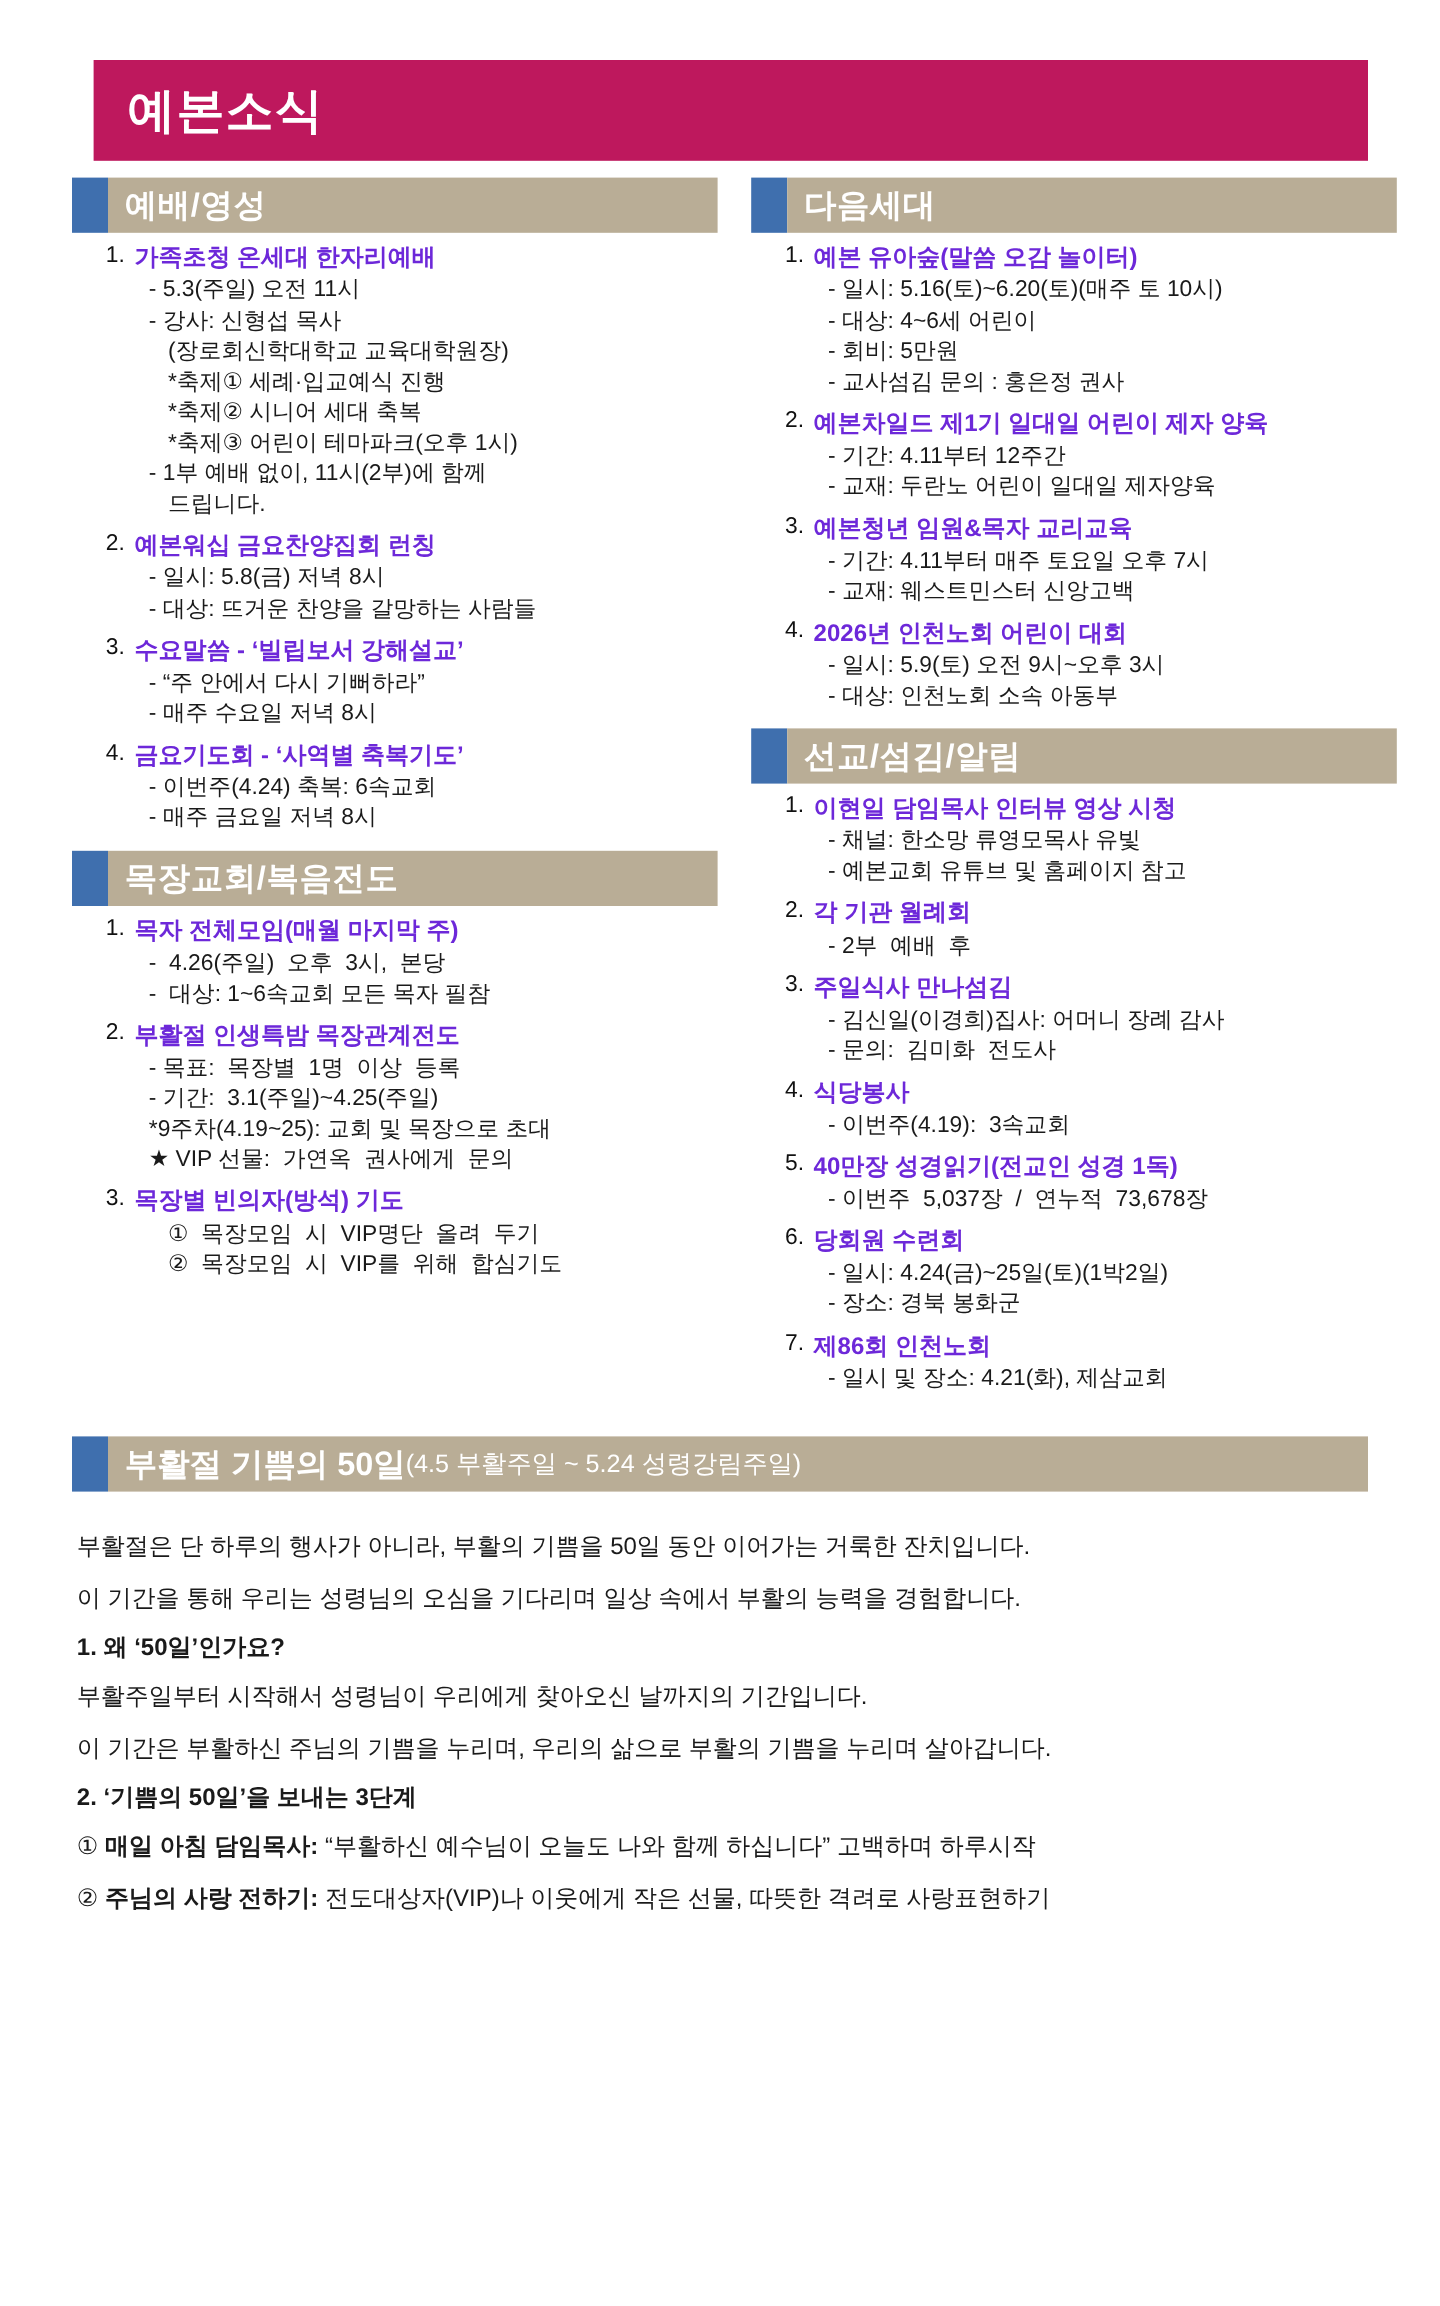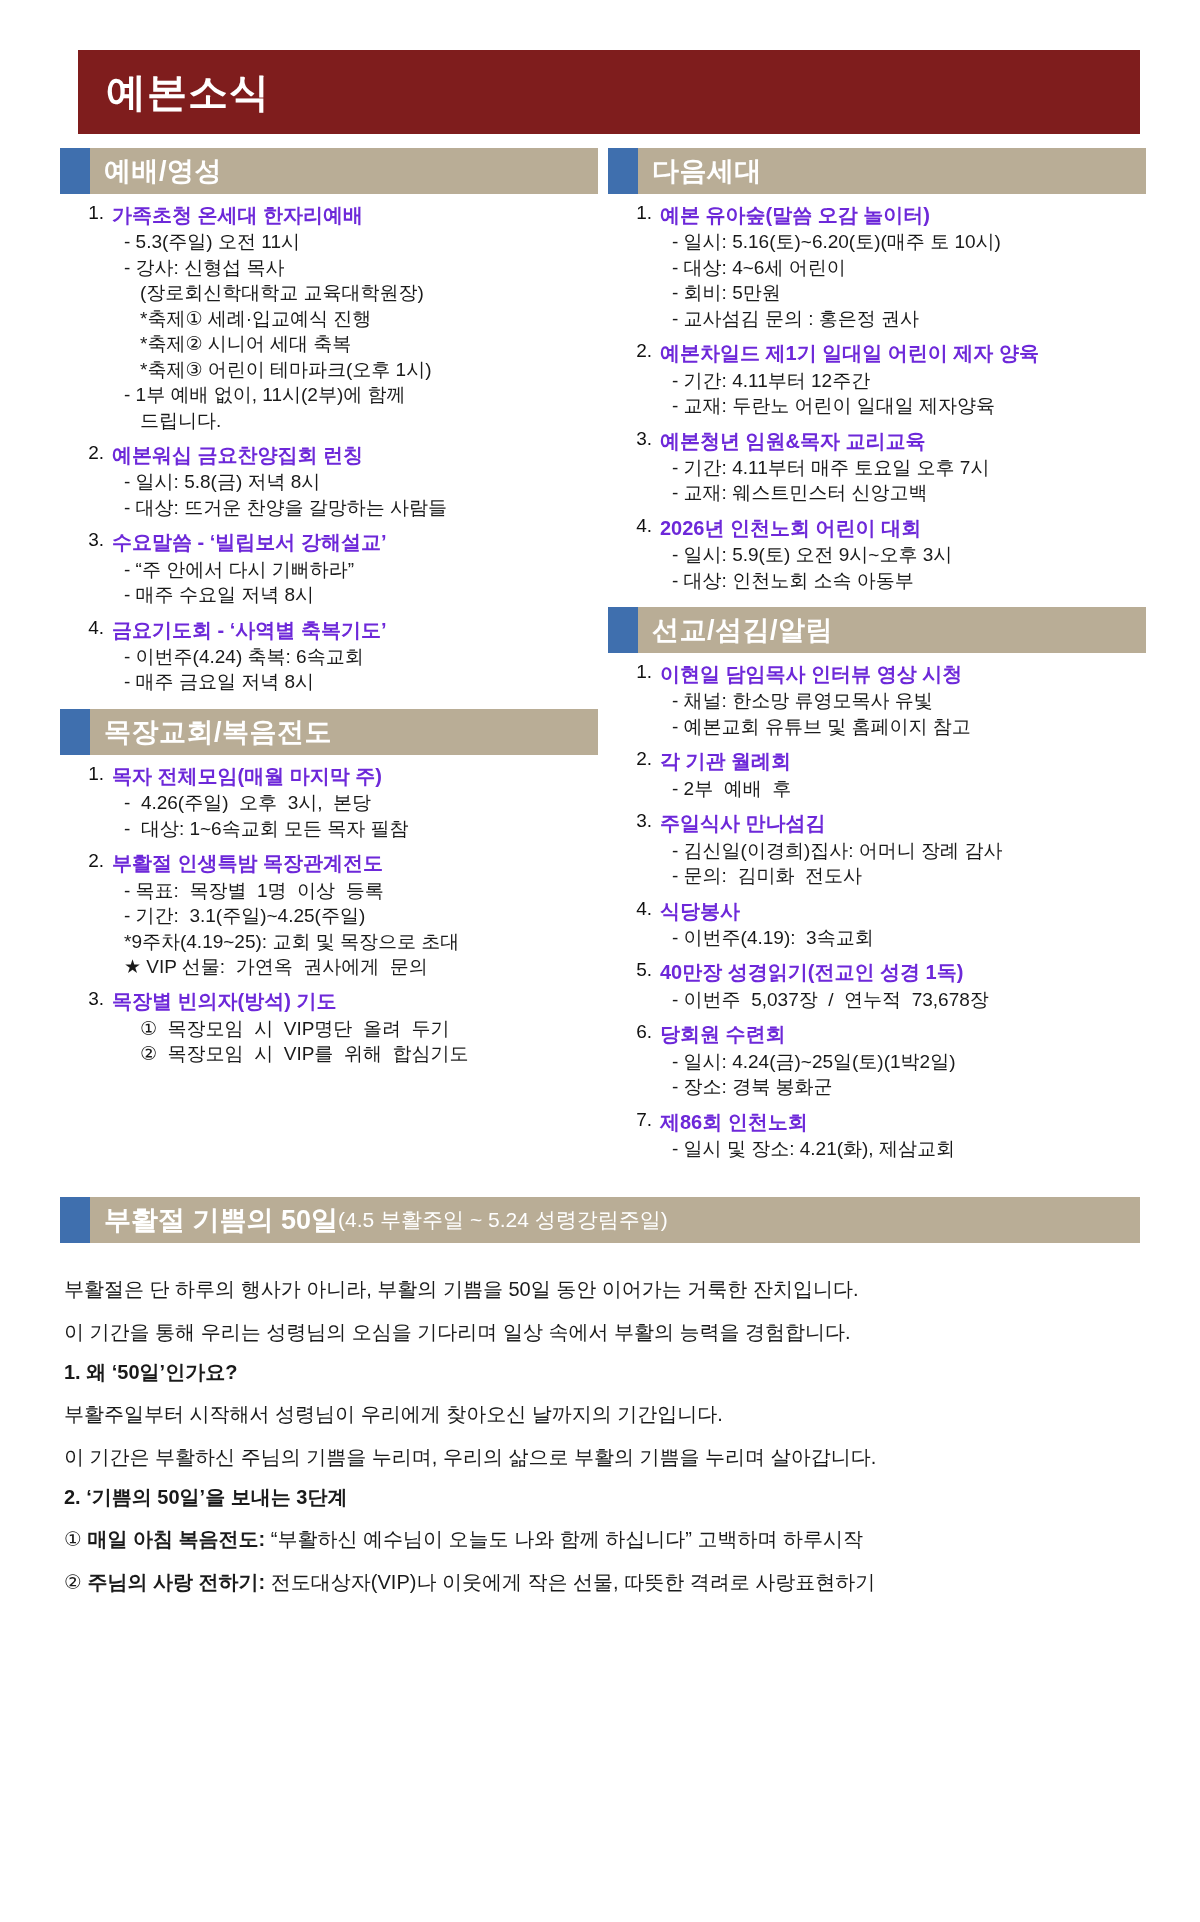--- a/index.html
+++ b/index.html
@@ -17,39 +17,39 @@
   .page {
     position: relative;
     width: 1200px;
     min-height: 1922px;
     box-sizing: border-box;
     padding: 40px 60px 30px 60px;
   }
 
   
   .masthead {
-    background: #7f1d1d;
+    background: #be185d;
     height: 84px;
     margin: 10px 0 0 18px;
     display: flex;
     align-items: center;
     padding-left: 28px;
     box-sizing: border-box;
   }
   .masthead-title {
     font-size: 40px;
     font-weight: 700;
     color: #ffffff;
     letter-spacing: 1px;
   }
 
   
   .columns {
     display: flex;
-    gap: 10px;
+    gap: 28px;
     margin-top: 14px;
   }
   .col {
     width: 538px;
     flex: 0 0 538px;
   }
 
   
   .sec-head {
     display: flex;
@@ -383,21 +383,21 @@
       <p>이  기간을  통해  우리는  성령님의  오심을  기다리며  일상  속에서  부활의  능력을  경험합니다.</p>
 
       <div class="qhead">1. 왜 ‘50일’인가요?</div>
       <p class="tight">부활주일부터  시작해서  성령님이  우리에게  찾아오신  날까지의  기간입니다.</p>
       <p>이  기간은  부활하신  주님의  기쁨을  누리며,  우리의  삶으로  부활의  기쁨을  누리며  살아갑니다.</p>
 
       <div class="qhead">2. ‘기쁨의 50일’을 보내는 3단계</div>
 
       <p class="step">
         <span>①</span>
-        <b>매일  아침  복음전도:</b><span> “부활하신  예수님이  오늘도  나와  함께  하십니다”  고백하며  하루시작</span>
+        <b>매일  아침  담임목사:</b><span> “부활하신  예수님이  오늘도  나와  함께  하십니다”  고백하며  하루시작</span>
       </p>
       <p class="step">
         <span>②</span>
         <b>주님의  사랑  전하기:</b><span> 전도대상자(VIP)나  이웃에게  작은  선물,  따뜻한  격려로  사랑표현하기</span>
       </p>
     </div>
   </div>
 
 </div>
 

